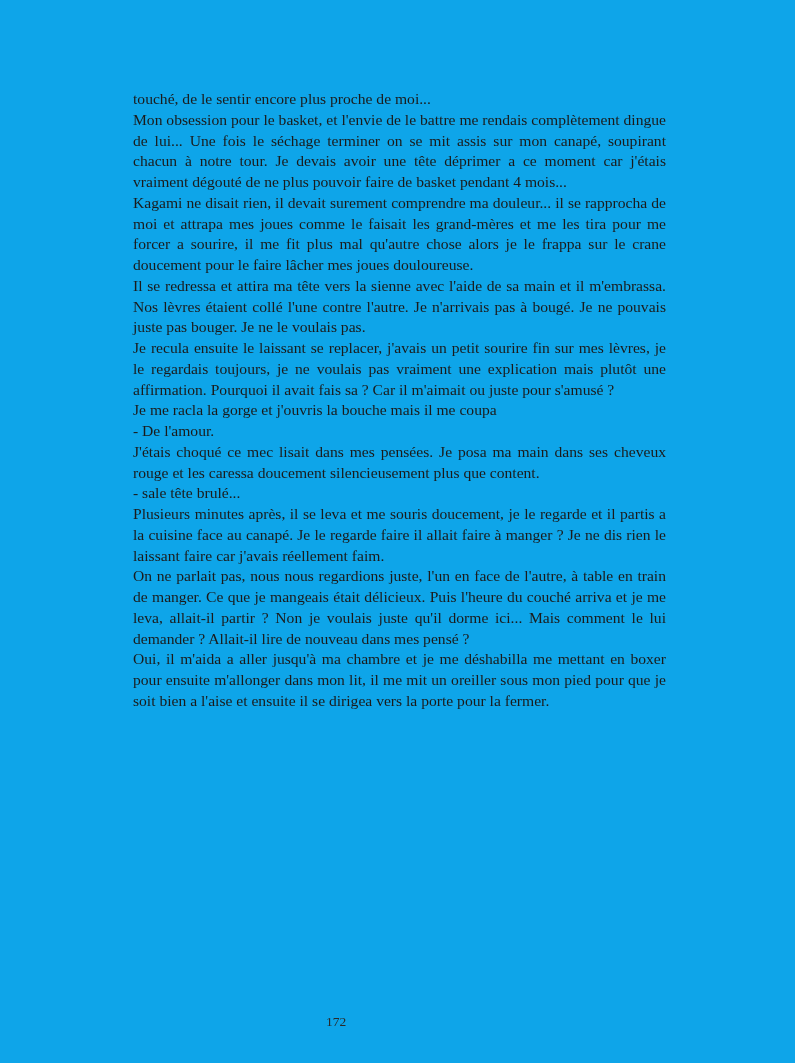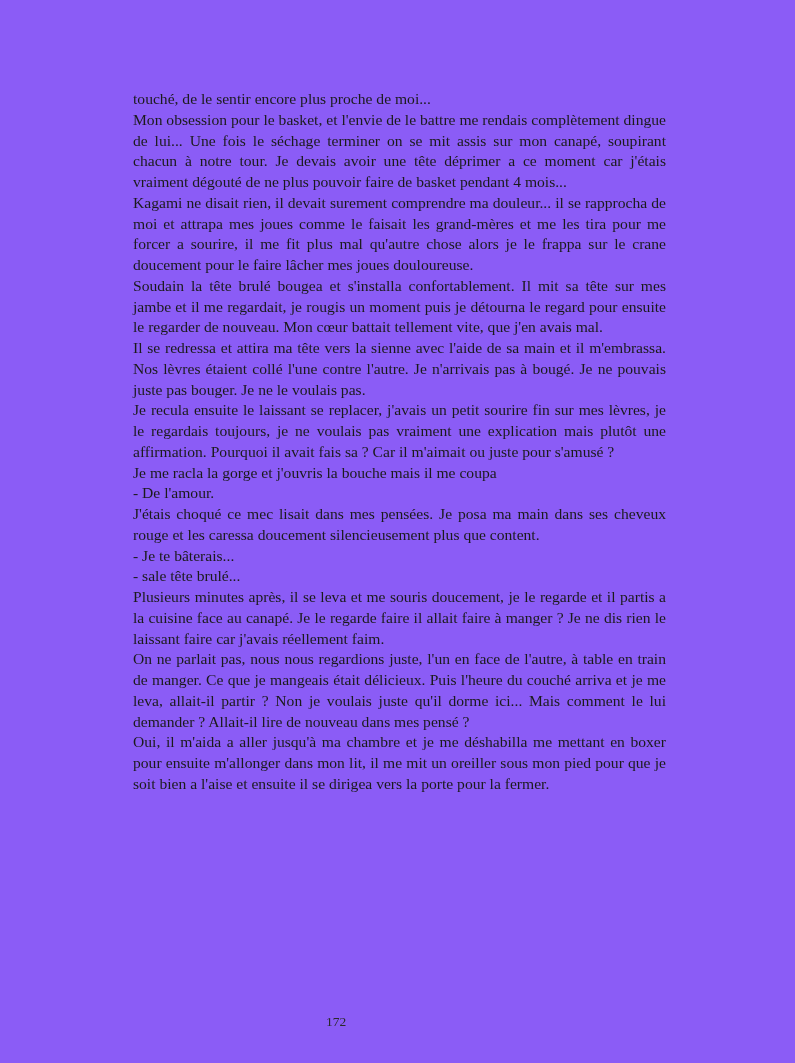--- a/index.html
+++ b/index.html
@@ -4,21 +4,21 @@
 <style>
   html, body {
     margin: 0;
     padding: 0;
     background: #ffffff;
   }
   .page {
     position: relative;
     width: 795px;
     height: 1063px;
-    background: #8b5cf6;
+    background: #0ea5e9;
     overflow: hidden;
     font-family: "Liberation Serif", serif;
     color: #1b1b1b;
   }
   .content {
     position: absolute;
     left: 133px;
     top: 89px;
     width: 533px;
     font-size: 15.6px;
@@ -40,26 +40,24 @@
   }
 </style>
 </head>
 <body>
 
 <div class="page">
   <div class="content">
     <p>touché, de le sentir encore plus proche de moi...</p>
     <p>Mon obsession pour le basket, et l'envie de le battre me rendais complètement dingue de lui... Une fois le séchage terminer on se mit assis sur mon canapé, soupirant chacun à notre tour. Je devais avoir une tête déprimer a ce moment car j'étais vraiment dégouté de ne plus pouvoir faire de basket pendant 4 mois...</p>
     <p>Kagami ne disait rien, il devait surement comprendre ma douleur... il se rapprocha de moi et attrapa mes joues comme le faisait les grand-mères et me les tira pour me forcer a sourire, il me fit plus mal qu'autre chose alors je le frappa sur le crane doucement pour le faire lâcher mes joues douloureuse.</p>
-    <p>Soudain la tête brulé bougea et s'installa confortablement. Il mit sa tête sur mes jambe et il me regardait, je rougis un moment puis je détourna le regard pour ensuite le regarder de nouveau. Mon cœur battait tellement vite, que j'en avais mal.</p>
     <p>Il se redressa et attira ma tête vers la sienne avec l'aide de sa main et il m'embrassa. Nos lèvres étaient collé l'une contre l'autre. Je n'arrivais pas à bougé. Je ne pouvais juste pas bouger. Je ne le voulais pas.</p>
     <p>Je recula ensuite le laissant se replacer, j'avais un petit sourire fin sur mes lèvres, je le regardais toujours, je ne voulais pas vraiment une explication mais plutôt une affirmation. Pourquoi il avait fais sa ? Car il m'aimait ou juste pour s'amusé ?</p>
     <p>Je me racla la gorge et j'ouvris la bouche mais il me coupa</p>
     <p>- De l'amour.</p>
     <p>J'étais choqué ce mec lisait dans mes pensées. Je posa ma main dans ses cheveux rouge et les caressa doucement silencieusement plus que content.</p>
-    <p>- Je te bâterais...</p>
     <p>- sale tête brulé...</p>
     <p>Plusieurs minutes après, il se leva et me souris doucement, je le regarde et il partis a la cuisine face au canapé. Je le regarde faire il allait faire à manger ? Je ne dis rien le laissant faire car j'avais réellement faim.</p>
     <p>On ne parlait pas, nous nous regardions juste, l'un en face de l'autre, à table en train de manger. Ce que je mangeais était délicieux. Puis l'heure du couché arriva et je me leva, allait-il partir ? Non je voulais juste qu'il dorme ici... Mais comment le lui demander ? Allait-il lire de nouveau dans mes pensé ?</p>
     <p>Oui, il m'aida a aller jusqu'à ma chambre et je me déshabilla me mettant en boxer pour ensuite m'allonger dans mon lit, il me mit un oreiller sous mon pied pour que je soit bien a l'aise et ensuite il se dirigea vers la porte pour la fermer.</p>
   </div>
   <div class="page-footer">172</div>
 </div>
 
 </body></html>

